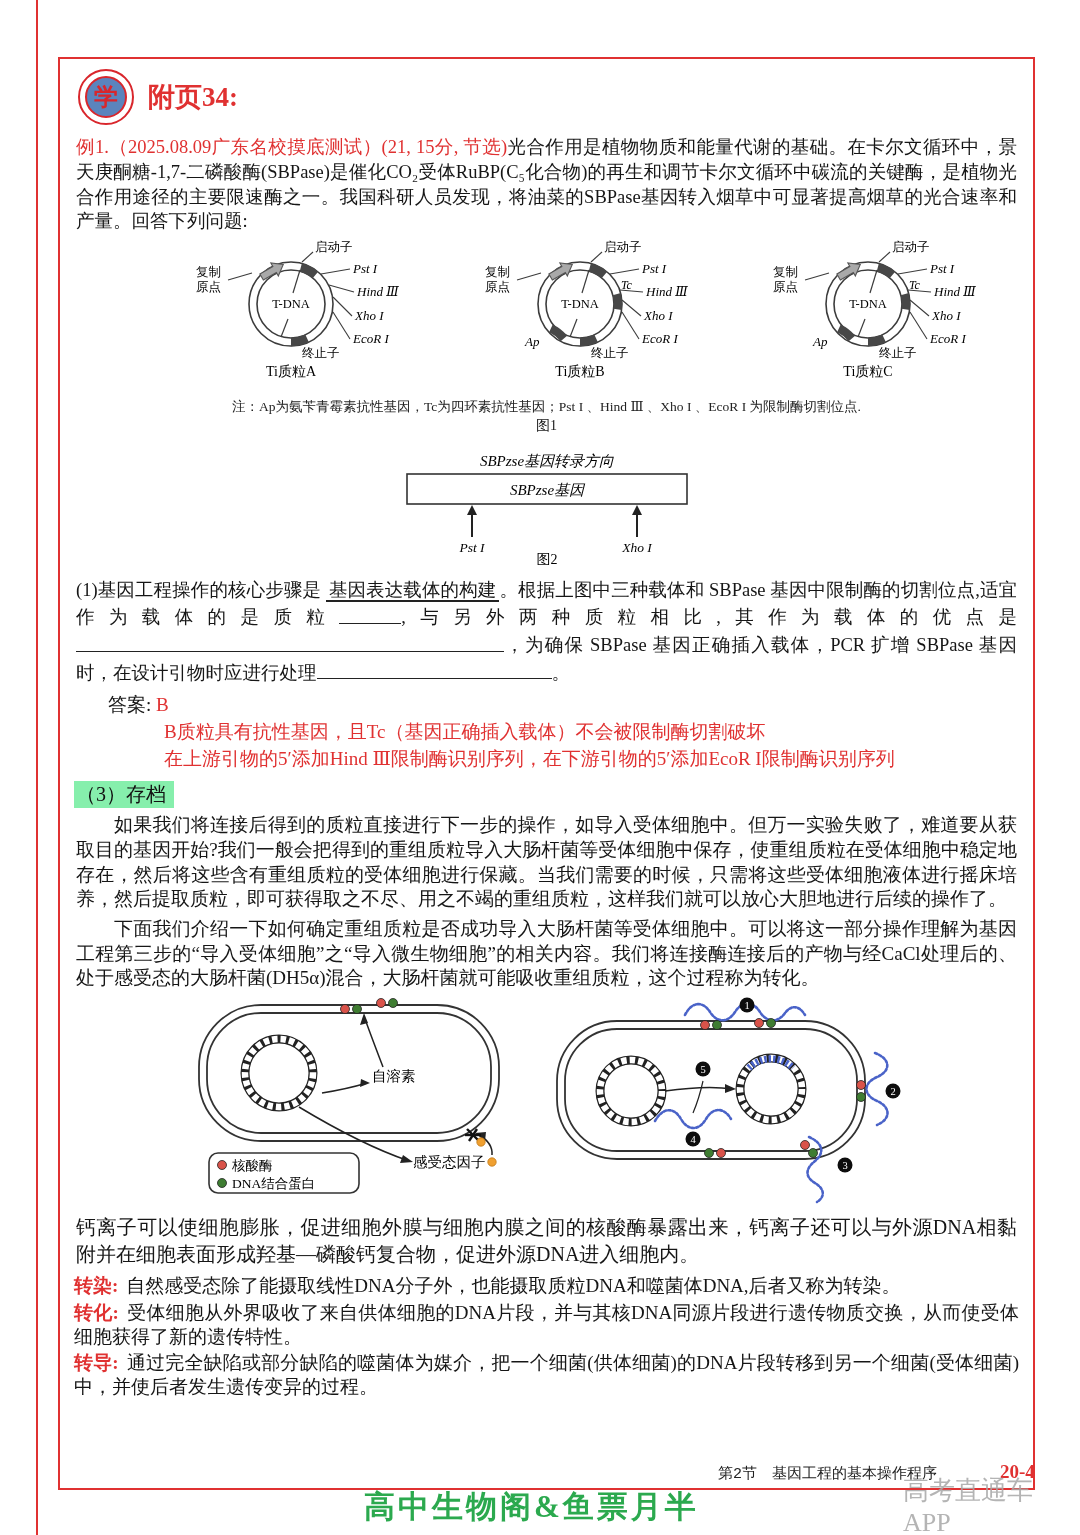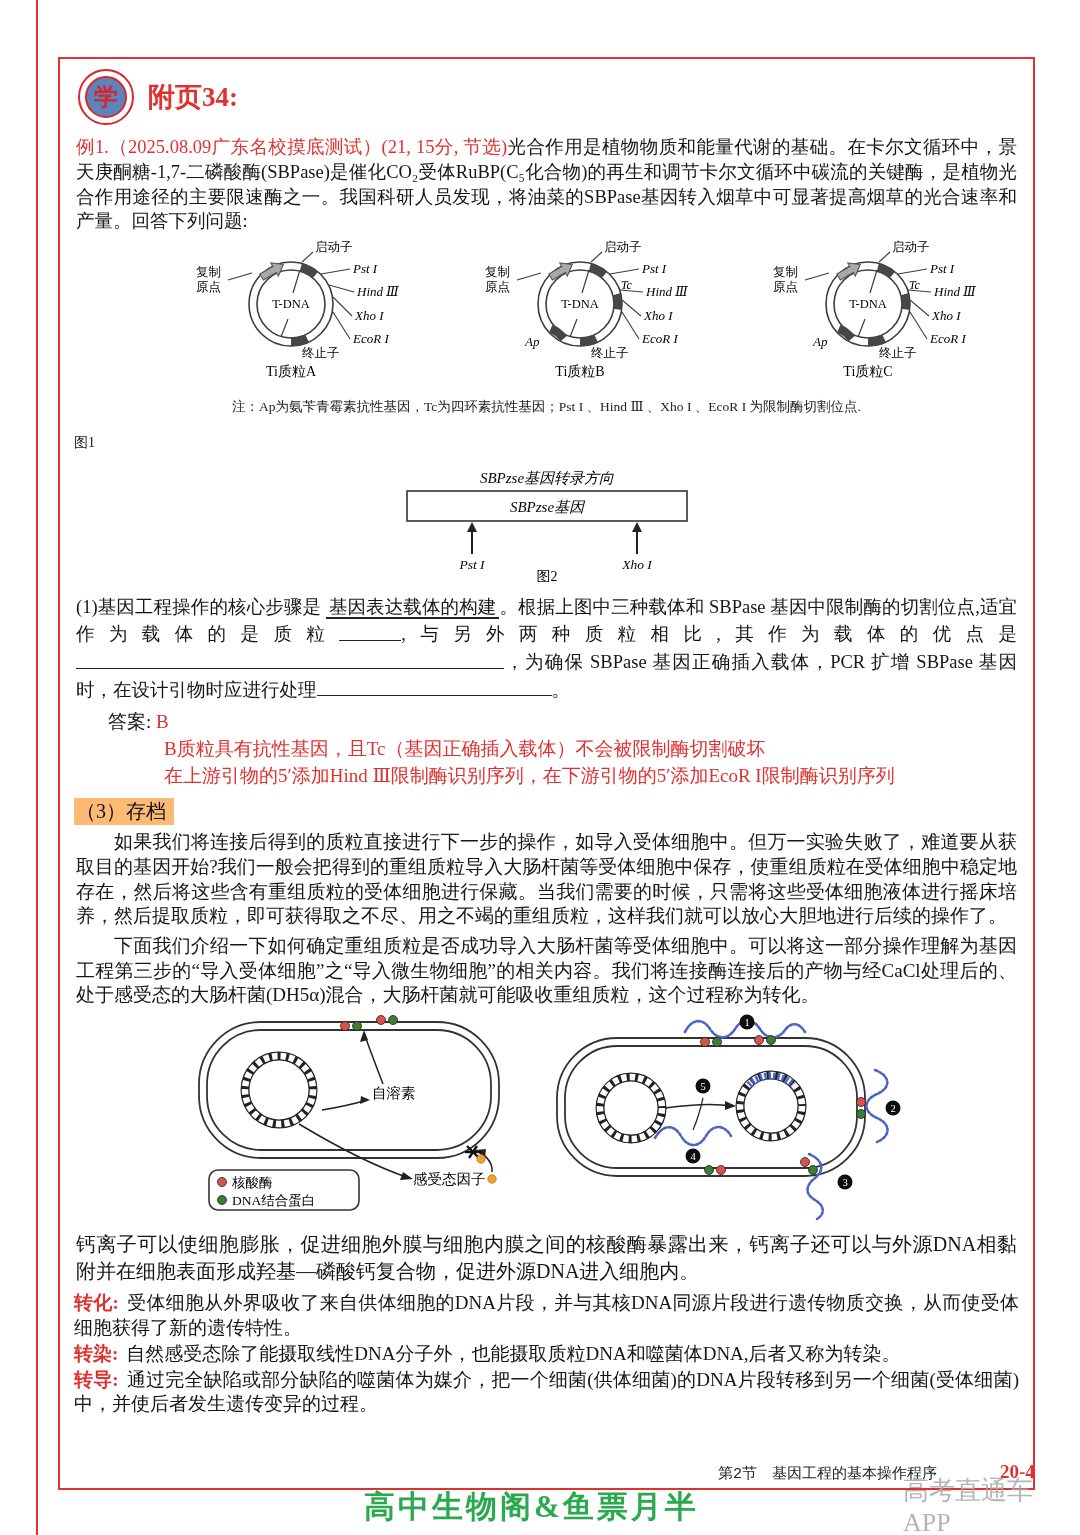--- a/index.html
+++ b/index.html
@@ -13,29 +13,29 @@
          align-items:center;justify-content:center;flex:0 0 auto;}
   .stamp-inner{width:42px;height:42px;border-radius:50%;background:#5b84bd;border:2px solid #d9262c;
          display:flex;align-items:center;justify-content:center;color:#d9262c;font-weight:bold;
          font-size:24px;box-sizing:border-box;}
   .header-title{color:#e03131;font-weight:bold;font-size:27px;}
   .red{color:#e03131;}
   .example{font-size:18.5px;line-height:1.34;text-align:justify;margin:10px 2px 0 2px;}
   .fig1{margin-top:6px;}
   .plasmid-row{display:flex;justify-content:space-between;padding:0 6px 0 112px;}
   .fignote{font-size:13.5px;text-align:center;margin-top:18px;color:#222;}
-  .figcap{text-align:left;font-size:14px;margin-top:18px;}
+  .figcap{text-align:center;font-size:14px;margin-top:1px;}
   .fig2wrap{text-align:center;margin-top:18px;}
   .question{font-size:18.5px;line-height:1.42;text-align:justify;margin:8px 2px 0 2px;}
   .blank{display:inline-block;border-bottom:1.8px solid #222;height:1.05em;vertical-align:baseline;}
   .filled{border-bottom:2px solid #222;padding:0 3px;}
   .answer{font-size:19px;line-height:1.4;margin:6px 0 0 34px;}
   .answer .line{margin-left:56px;}
   .sechead{margin-top:9px;}
-  .sechead span{background:#fdba74;font-size:20px;padding:2px 8px 3px 2px;color:#111;}
+  .sechead span{background:#86efac;font-size:20px;padding:2px 8px 3px 2px;color:#111;}
   .bodyp{font-size:19px;line-height:1.3;text-align:justify;margin:5px 2px 0 2px;text-indent:2em;}
   .bodyp.big{font-size:20px;line-height:1.33;}
   .bodyp.noindent{text-indent:0;margin-top:9px;}
   .cellsrow{display:flex;justify-content:center;align-items:flex-start;gap:30px;margin-top:4px;}
   .defs{margin-top:7px;font-size:19px;line-height:1.28;}
   .defs p{margin:2px 0;text-align:justify;}
   .defterm{color:#e03131;font-weight:bold;margin-right:8px;}
   svg text{font-family:"Liberation Serif","DejaVu Serif",serif;}
   .sitelabel{font-style:italic;}
   .footer-section{position:absolute;top:1464px;left:718px;font-size:15px;color:#222;font-family:Liberation Mono, monospace;}
@@ -284,22 +284,22 @@
           <text x="146" y="147.8" font-size="10.5" fill="#fff" text-anchor="middle">4</text>
         <circle cx="156" cy="74" r="7.5" fill="#0d0d0d"></circle>
           <text x="156" y="77.8" font-size="10.5" fill="#fff" text-anchor="middle">5</text>
       </g>
     </svg>
   </div>
 
   <p class="bodyp big noindent">钙离子可以使细胞膨胀，促进细胞外膜与细胞内膜之间的核酸酶暴露出来，钙离子还可以与外源DNA相黏附并在细胞表面形成羟基—磷酸钙复合物，促进外源DNA进入细胞内。</p>
 
   <div class="defs">
+    <p><span class="defterm">转染:</span><span>自然感受态除了能摄取线性DNA分子外，也能摄取质粒DNA和噬菌体DNA,后者又称为转染。</span></p>
     <p><span class="defterm">转化:</span><span>受体细胞从外界吸收了来自供体细胞的DNA片段，并与其核DNA同源片段进行遗传物质交换，从而使受体细胞获得了新的遗传特性。</span></p>
-    <p><span class="defterm">转染:</span><span>自然感受态除了能摄取线性DNA分子外，也能摄取质粒DNA和噬菌体DNA,后者又称为转染。</span></p>
     <p><span class="defterm">转导:</span><span>通过完全缺陷或部分缺陷的噬菌体为媒介，把一个细菌(供体细菌)的DNA片段转移到另一个细菌(受体细菌)中，并使后者发生遗传变异的过程。</span></p>
 
   </div>
 
 </div>
 
 <div class="footer-section">第2节　基因工程的基本操作程序</div>
 <div class="footer-num">20-4</div>
 <div class="footer-watermark">高考直通车APP</div>
 <div class="footer-brand">高中生物阁&amp;鱼票月半</div>

